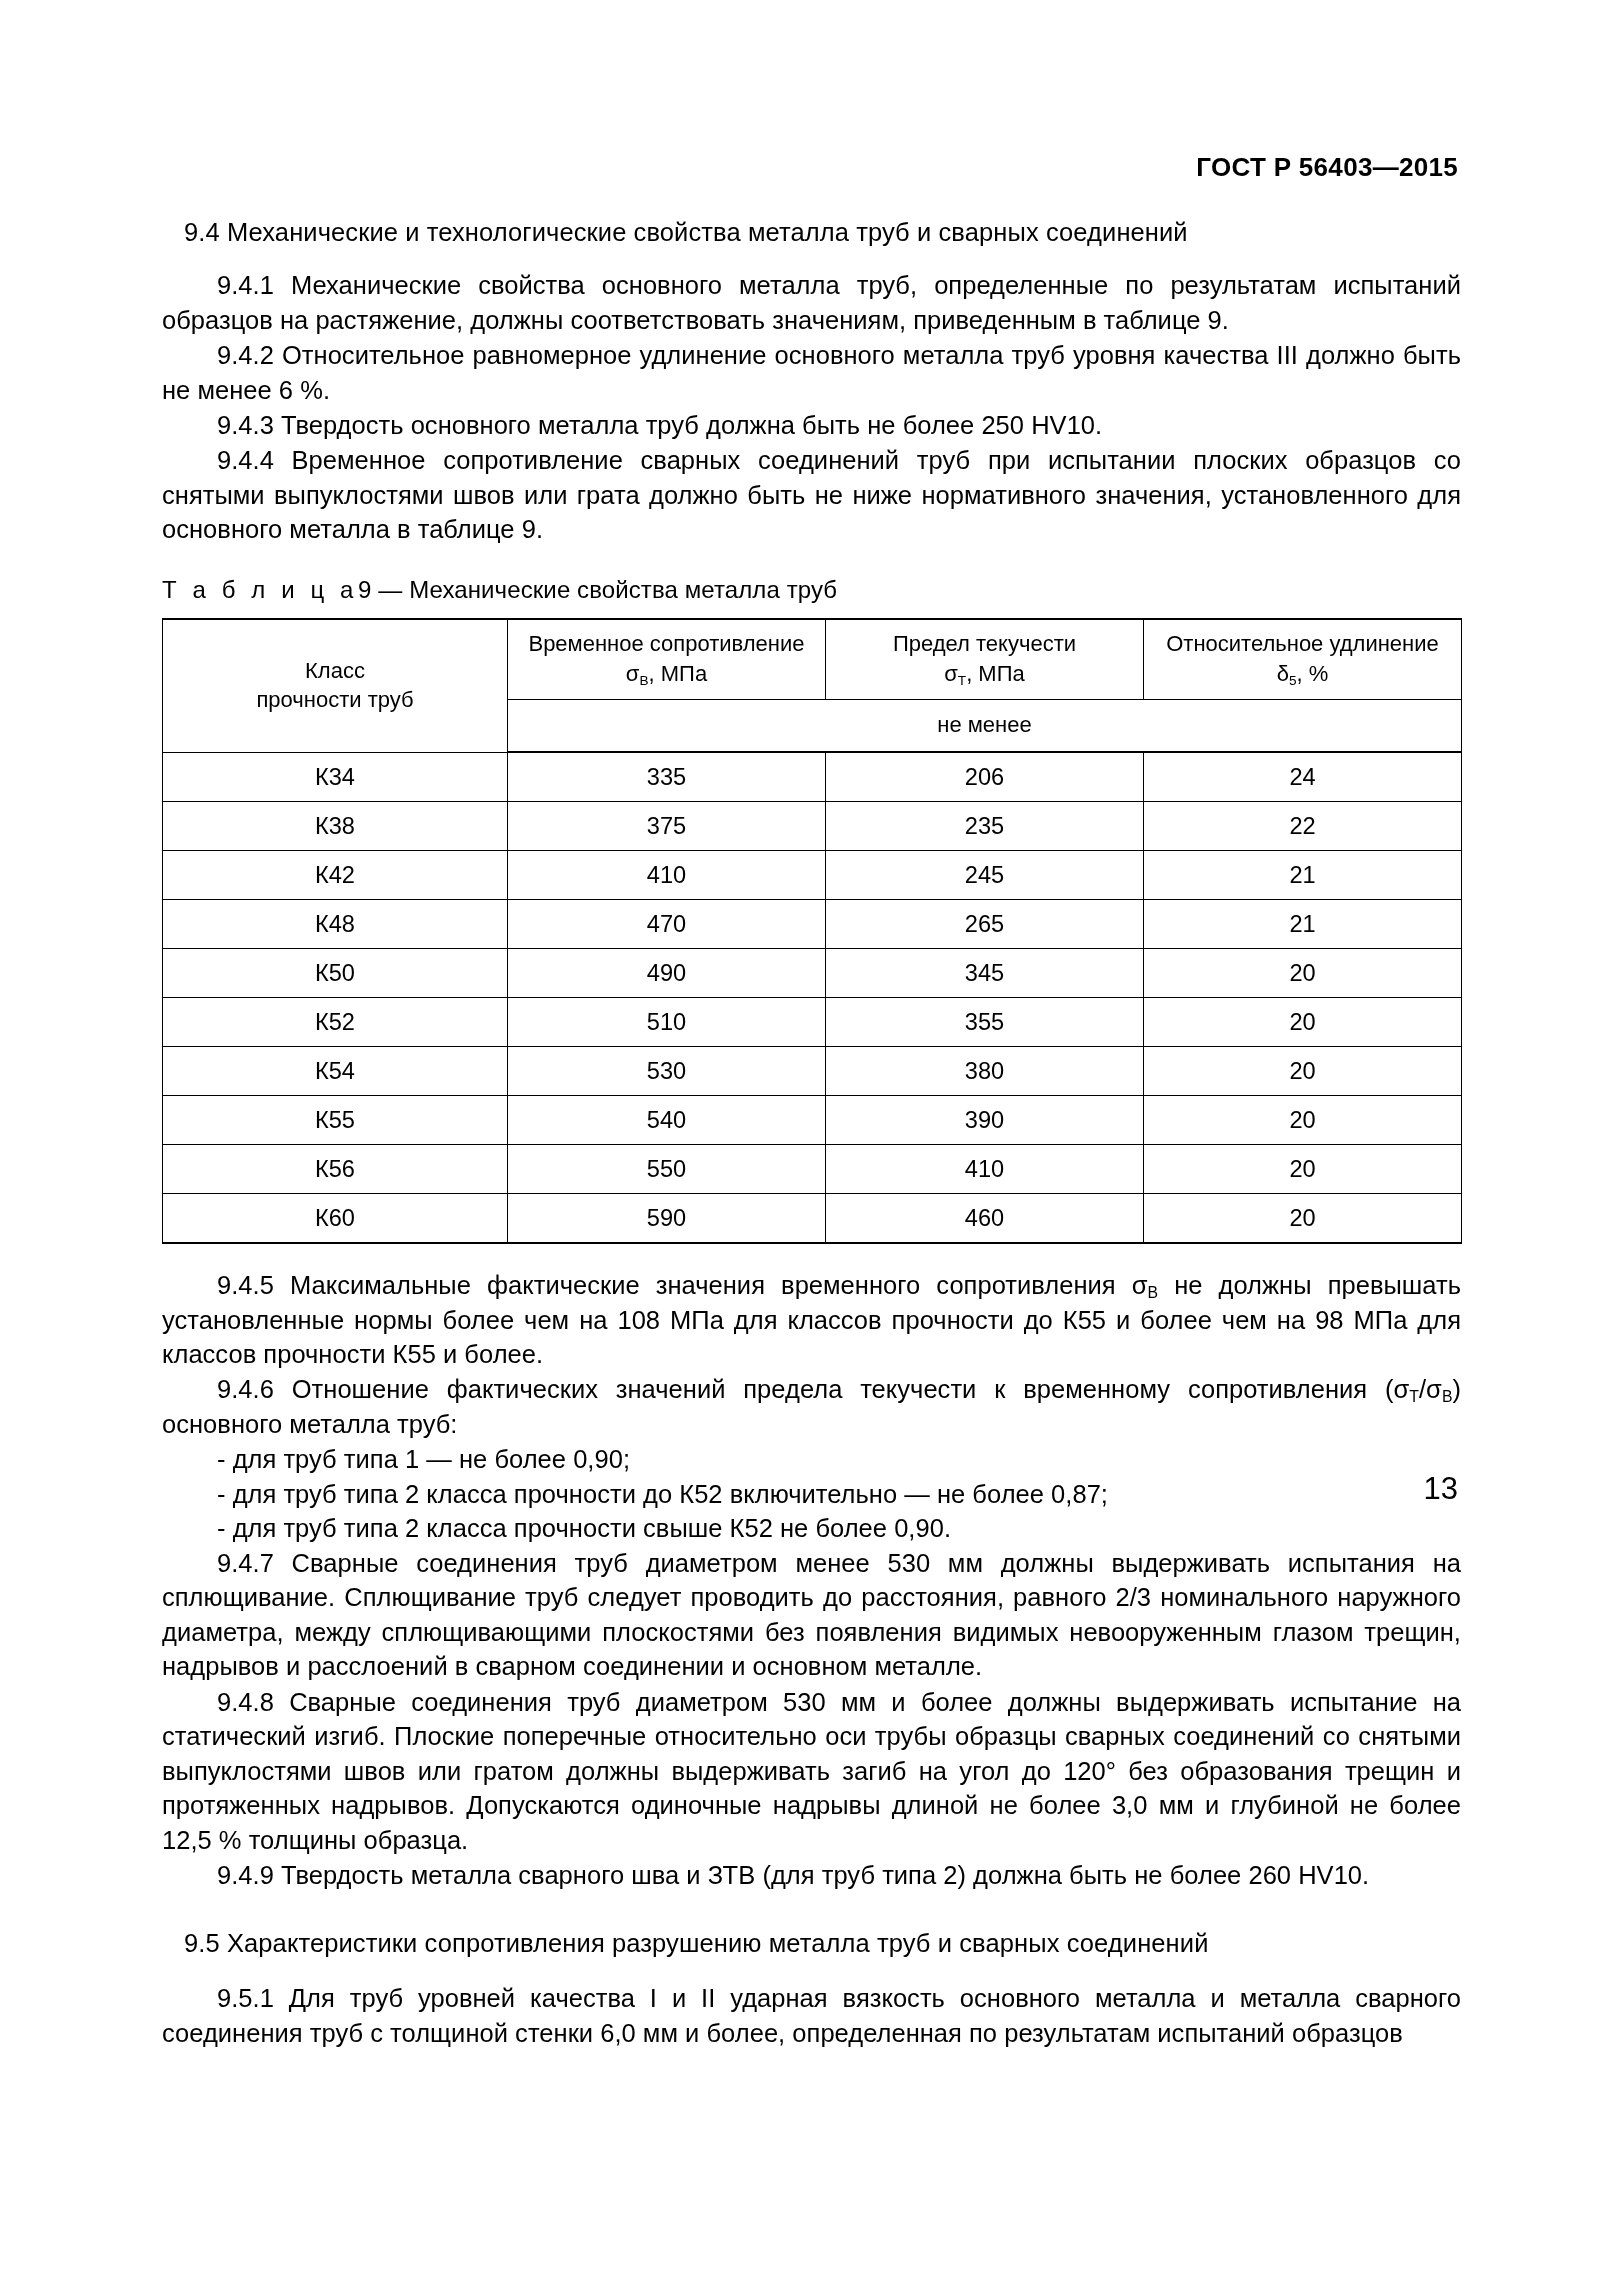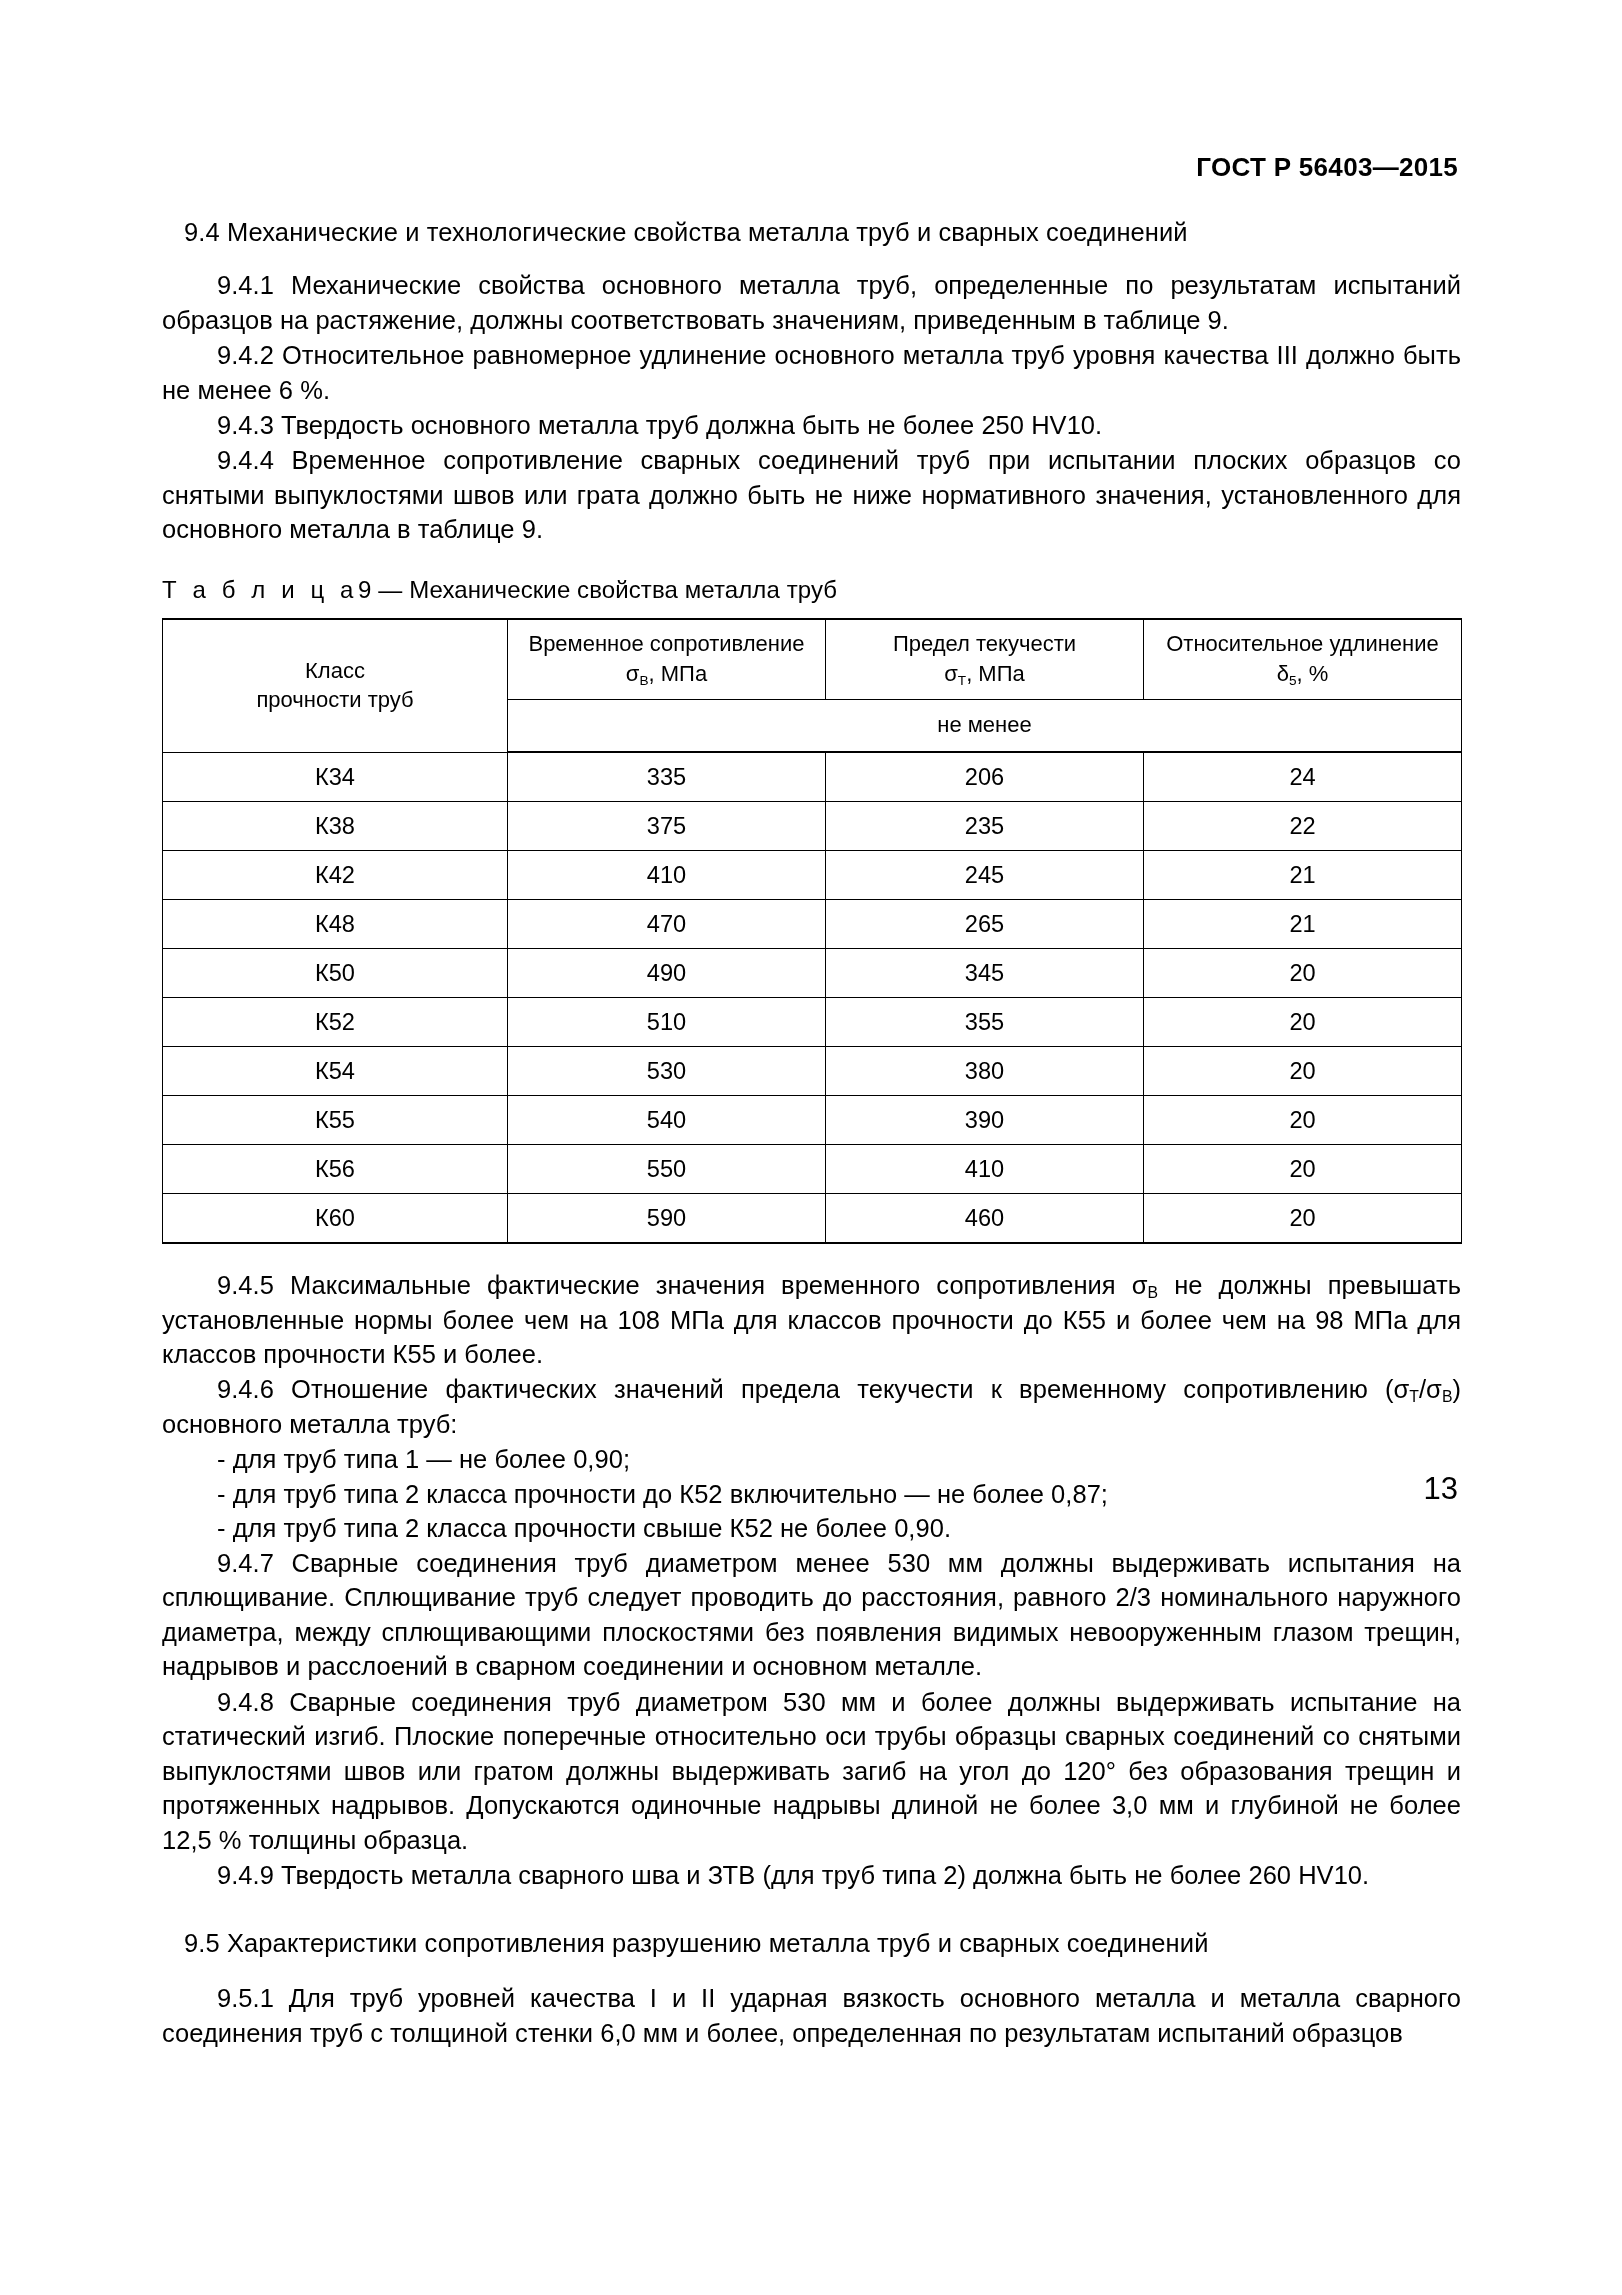--- a/index.html
+++ b/index.html
@@ -249,21 +249,21 @@
           <td>460</td>
           <td>20</td>
         </tr>
       </tbody>
     </table>
 
     <div style="height:23.6px"></div>
 
     <p class="para"><span>9.4.5  Максимальные фактические значения временного сопротивления σ</span><sub>В</sub><span> не должны превышать установленные нормы более чем на 108 МПа для классов прочности до К55 и более чем на 98 МПа для классов прочности К55 и более.</span></p>
 
-    <p class="para"><span>9.4.6  Отношение фактических значений предела текучести к временному сопротивлению (σ</span><sub>Т</sub><span>/σ</span><sub>В</sub><span>) основного металла труб:</span></p>
+    <p class="para"><span>9.4.6  Отношение фактических значений предела текучести к временному сопротивления (σ</span><sub>Т</sub><span>/σ</span><sub>В</sub><span>) основного металла труб:</span></p>
 
     <p class="dash">- для труб типа 1 — не более 0,90;</p>
     <p class="dash">- для труб типа 2 класса прочности до К52 включительно — не более 0,87;</p>
     <p class="dash">- для труб типа 2 класса прочности свыше К52 не более 0,90.</p>
 
     <p class="para">9.4.7  Сварные соединения труб диаметром менее 530 мм должны выдерживать испытания на сплющивание. Сплющивание труб следует проводить до расстояния, равного 2/3 номинального наружного диаметра, между сплющивающими плоскостями без появления видимых невооруженным глазом трещин, надрывов и расслоений в сварном соединении и основном металле.</p>
 
     <p class="para">9.4.8  Сварные соединения труб диаметром 530 мм и более должны выдерживать испытание на статический изгиб. Плоские поперечные относительно оси трубы образцы сварных соединений со снятыми выпуклостями швов или гратом должны выдерживать загиб на угол до 120° без образования трещин и протяженных надрывов. Допускаются одиночные надрывы длиной не более 3,0 мм и глубиной не более 12,5 % толщины образца.</p>
 
     <p class="para">9.4.9  Твердость металла сварного шва и ЗТВ (для труб типа 2) должна быть не более 260 HV10.</p>

